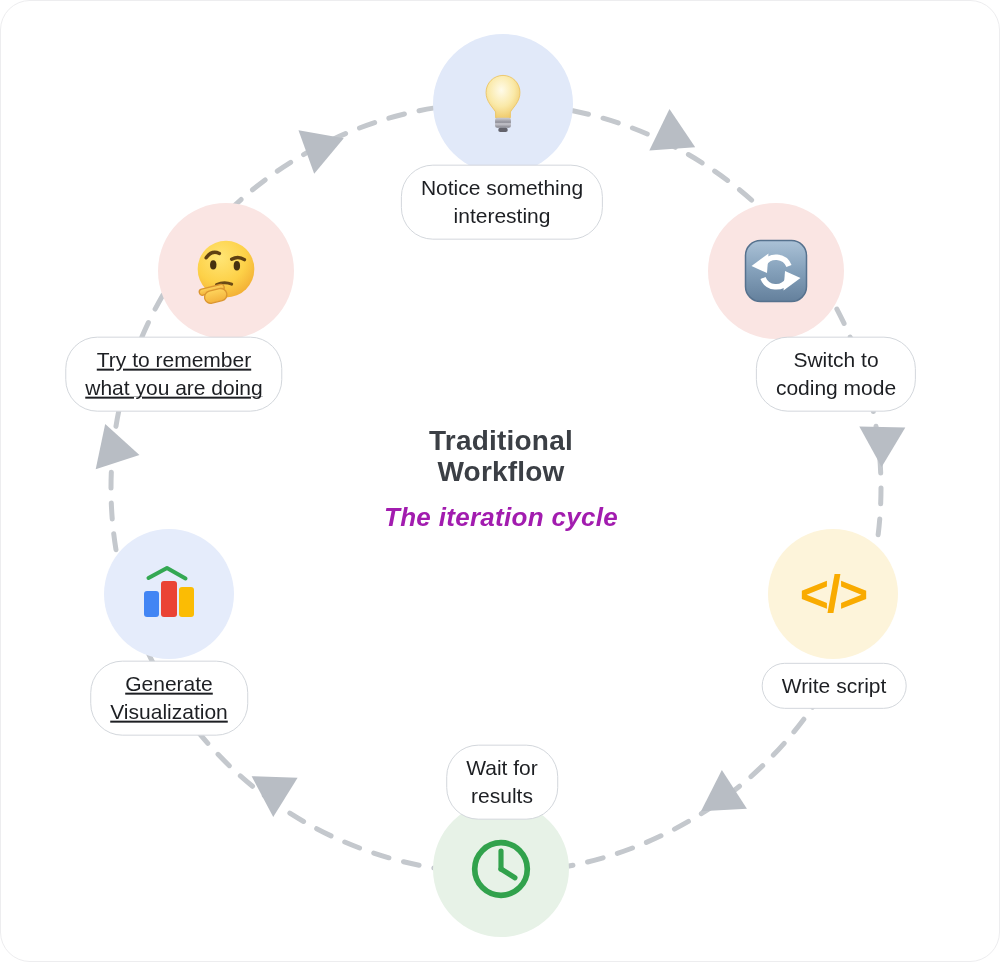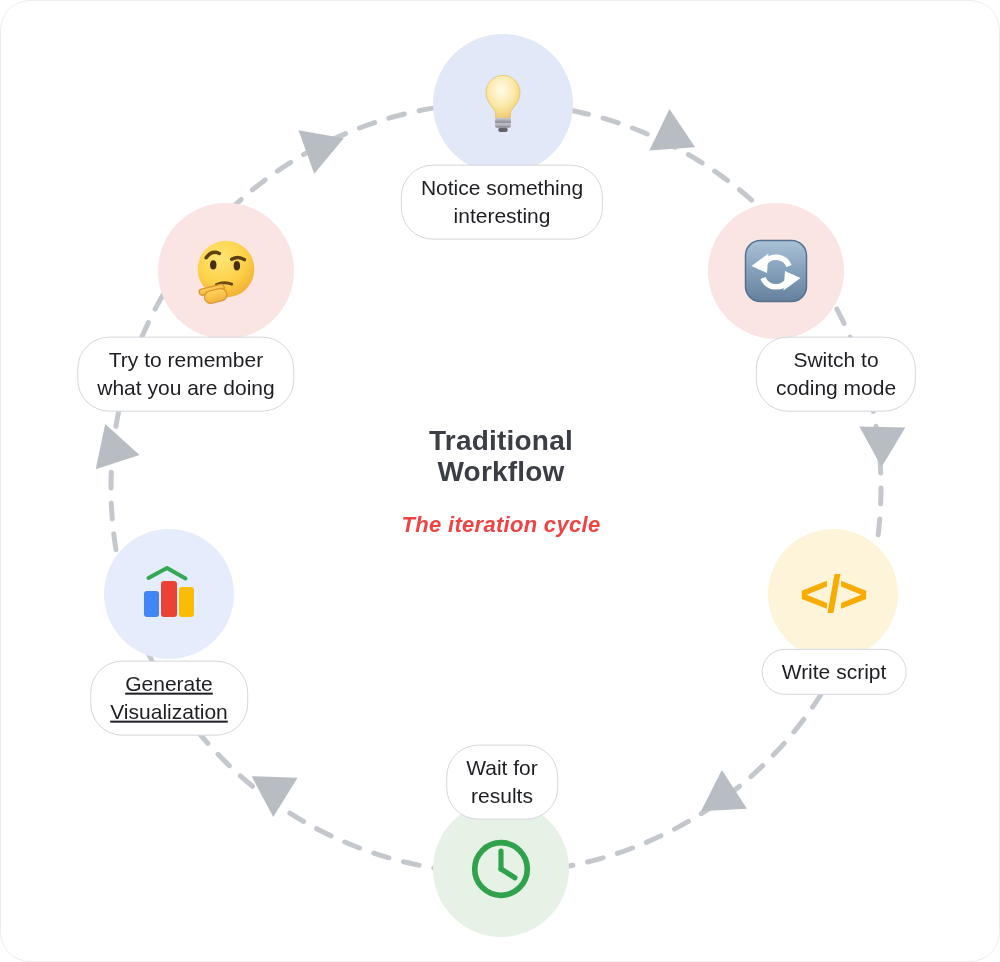--- a/index.html
+++ b/index.html
@@ -24,30 +24,30 @@
     transform:scaleY(1.05);
   }
   .pill{
     position:absolute;z-index:2;transform:translate(-50%,-50%);
     background:#ffffff;border:1.5px solid #d3d7dc;border-radius:32px;
     padding:8px 19px;box-sizing:border-box;
     font-size:21px;line-height:1.35;color:#1d1f23;text-align:center;white-space:pre-line;
   }
   .pill-notice  {left:501px;top:201px;}
   .pill-switch  {left:835px;top:373px;}
-  .pill-write   {left:833px;top:671px;}
+  .pill-write   {left:833px;top:685px;}
   .pill-wait    {left:501px;top:771px;margin-top:10px;}
   .pill-generate{left:168px;top:697px;text-decoration:underline;}
-  .pill-remember{left:185px;top:373px;}
+  .pill-remember{left:173px;top:373px;text-decoration:underline;}
   .center-title{
     position:absolute;left:500px;top:424px;transform:translateX(-50%);
     z-index:1;text-align:center;width:400px;
   }
   .title-line{font-size:28px;font-weight:700;color:#3b3f45;line-height:1.12;letter-spacing:0.2px;}
-  .subtitle{margin-top:24px;font-size:22px;font-weight:700;font-style:italic;color:#ef4444;letter-spacing:0.3px;}
+  .subtitle{margin-top:14px;font-size:26px;font-weight:700;font-style:italic;color:#a21caf;letter-spacing:0.3px;}
   .icon{display:flex;align-items:center;justify-content:center;}
 </style>
 </head>
 <body>
 
 <div class="canvas">
 
   <svg class="ring-svg" width="1000" height="962" viewBox="0 0 1000 962">
     <circle cx="495" cy="487" r="385" fill="none" stroke="#c4c8cd" stroke-width="5" stroke-dasharray="16 15" stroke-linecap="round"></circle>
     <g fill="#b8bdc4">

